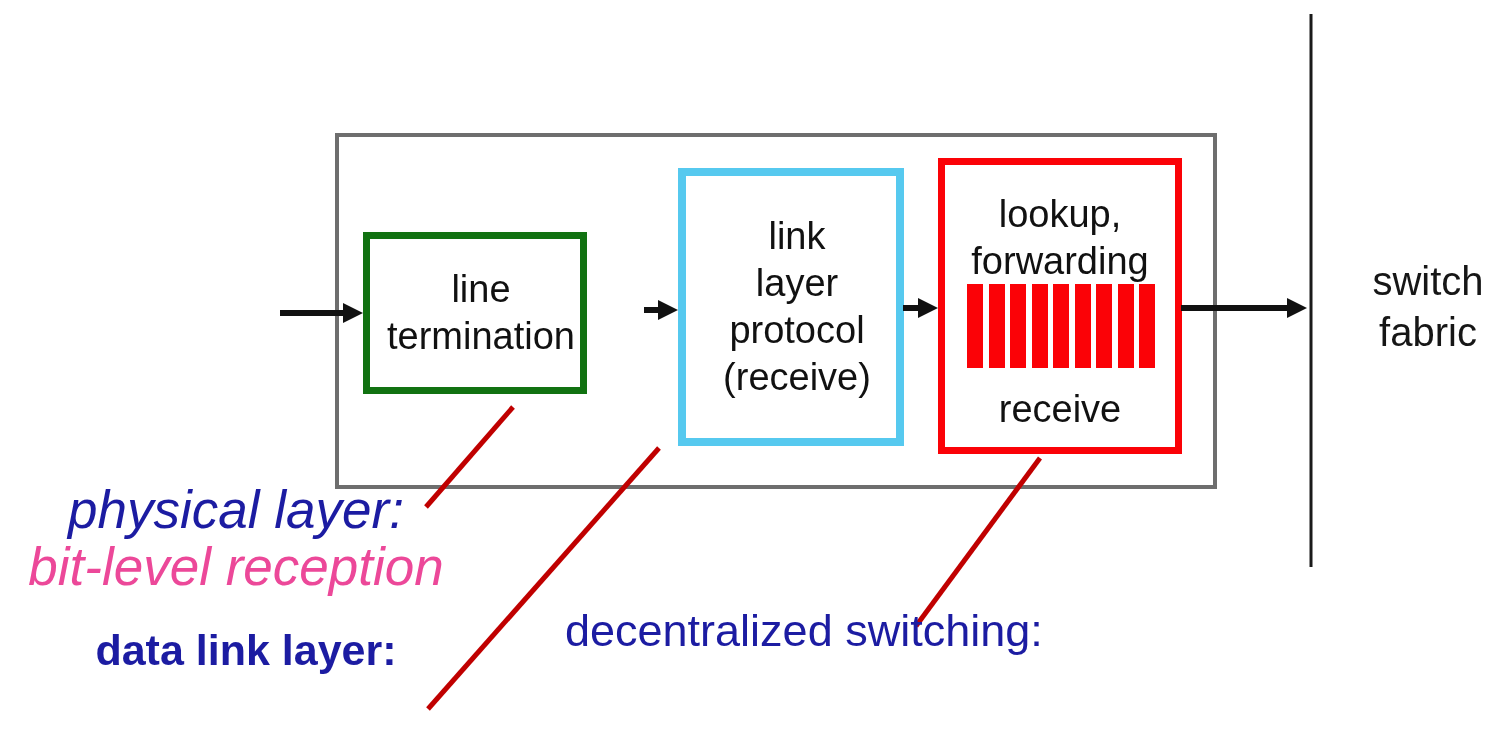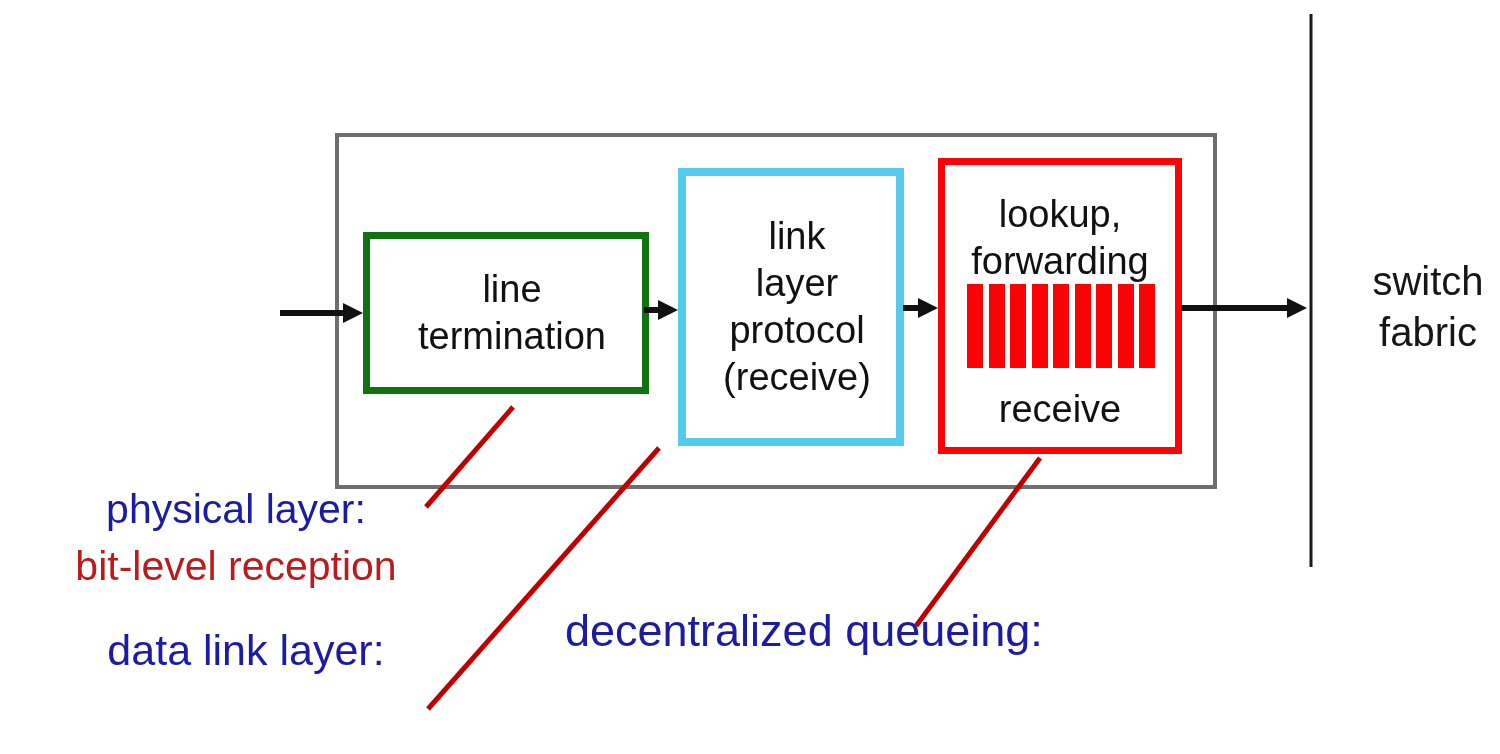--- a/index.html
+++ b/index.html
@@ -4,31 +4,31 @@
 <style>
   html,body{margin:0;padding:0;background:#ffffff;}
   body{font-family:"Liberation Sans", sans-serif;}
   .canvas{
     position:relative;width:1500px;height:754px;background:#ffffff;overflow:hidden;
   }
   .pre{white-space:pre-line;}
   .box{position:absolute;box-sizing:border-box;display:flex;align-items:center;justify-content:center;
        text-align:center;color:#111;background:#fff;padding-left:12px;}
   .outer-box{left:335px;top:133px;width:882px;height:356px;border:4px solid #6e6e6e;background:transparent;}
-  .green-box{left:363px;top:232px;width:286px;height:162px;border:7px solid #117211;font-size:38px;line-height:47px;}
+  .green-box{left:363px;top:232px;width:224px;height:162px;border:7px solid #117211;font-size:38px;line-height:47px;}
   .cyan-box{left:678px;top:168px;width:226px;height:278px;border:8px solid #56c9ef;font-size:38px;line-height:47px;}
   .red-box{left:938px;top:158px;width:244px;height:296px;border:7px solid #fb0207;
            flex-direction:column;justify-content:space-between;padding:26px 0 14px 0;font-size:38px;line-height:47px;}
   .queue-bars{position:absolute;left:967px;top:284px;width:188px;height:84px;
               display:flex;justify-content:space-between;align-items:stretch;}
   .qbar{width:16px;height:100%;}
   .label-block{position:absolute;text-align:center;}
   .lbl-blue{color:#1c1ca2;}
-  .lbl-black{color:#b91c1c;}
-  .physical{left:10px;top:481px;width:452px;font-size:41px;line-height:57px;}
+  .lbl-black{color:#ec4899;}
+  .physical{left:10px;top:481px;width:452px;font-size:53px;line-height:57px;font-style:italic;}
   .datalink{left:22px;top:618px;width:448px;font-size:43px;line-height:65px;}
   .decentral{left:565px;top:606px;width:560px;font-size:45px;line-height:50px;text-align:left;}
   .switchfabric{left:1340px;top:256px;width:176px;font-size:40px;line-height:51px;color:#161616;}
   svg.overlay{position:absolute;left:0;top:0;width:1500px;height:754px;pointer-events:none;z-index:5;}
   .label-block{z-index:6;}
 </style>
 </head>
 <body>
 
 <div class="canvas">
@@ -90,21 +90,21 @@
     <line x1="659" y1="448" x2="428" y2="709" stroke="#c00000" stroke-width="5"></line>
     <line x1="1040" y1="458" x2="916" y2="626" stroke="#c00000" stroke-width="5"></line>
   </svg>
 
   <div class="label-block physical">
     <div class="lbl-blue" style="color: rgb(28, 28, 162);">physical layer:</div>
     <div class="lbl-black">bit-level reception</div>
   </div>
 
   <div class="label-block datalink">
-    <div class="lbl-blue" style="color: rgb(28, 28, 162);">data link layer:</div>
+    <div class="lbl-blue" style="color: rgb(28, 28, 162); font-weight: bold;">data link layer:</div>
   </div>
 
-  <div class="label-block decentral lbl-blue" style="color: rgb(28, 28, 162);">decentralized queueing:</div>
+  <div class="label-block decentral lbl-blue" style="color: rgb(28, 28, 162);">decentralized switching:</div>
 
   <div class="label-block switchfabric pre">switch
 fabric</div>
 
 </div>
 
 </body></html>

